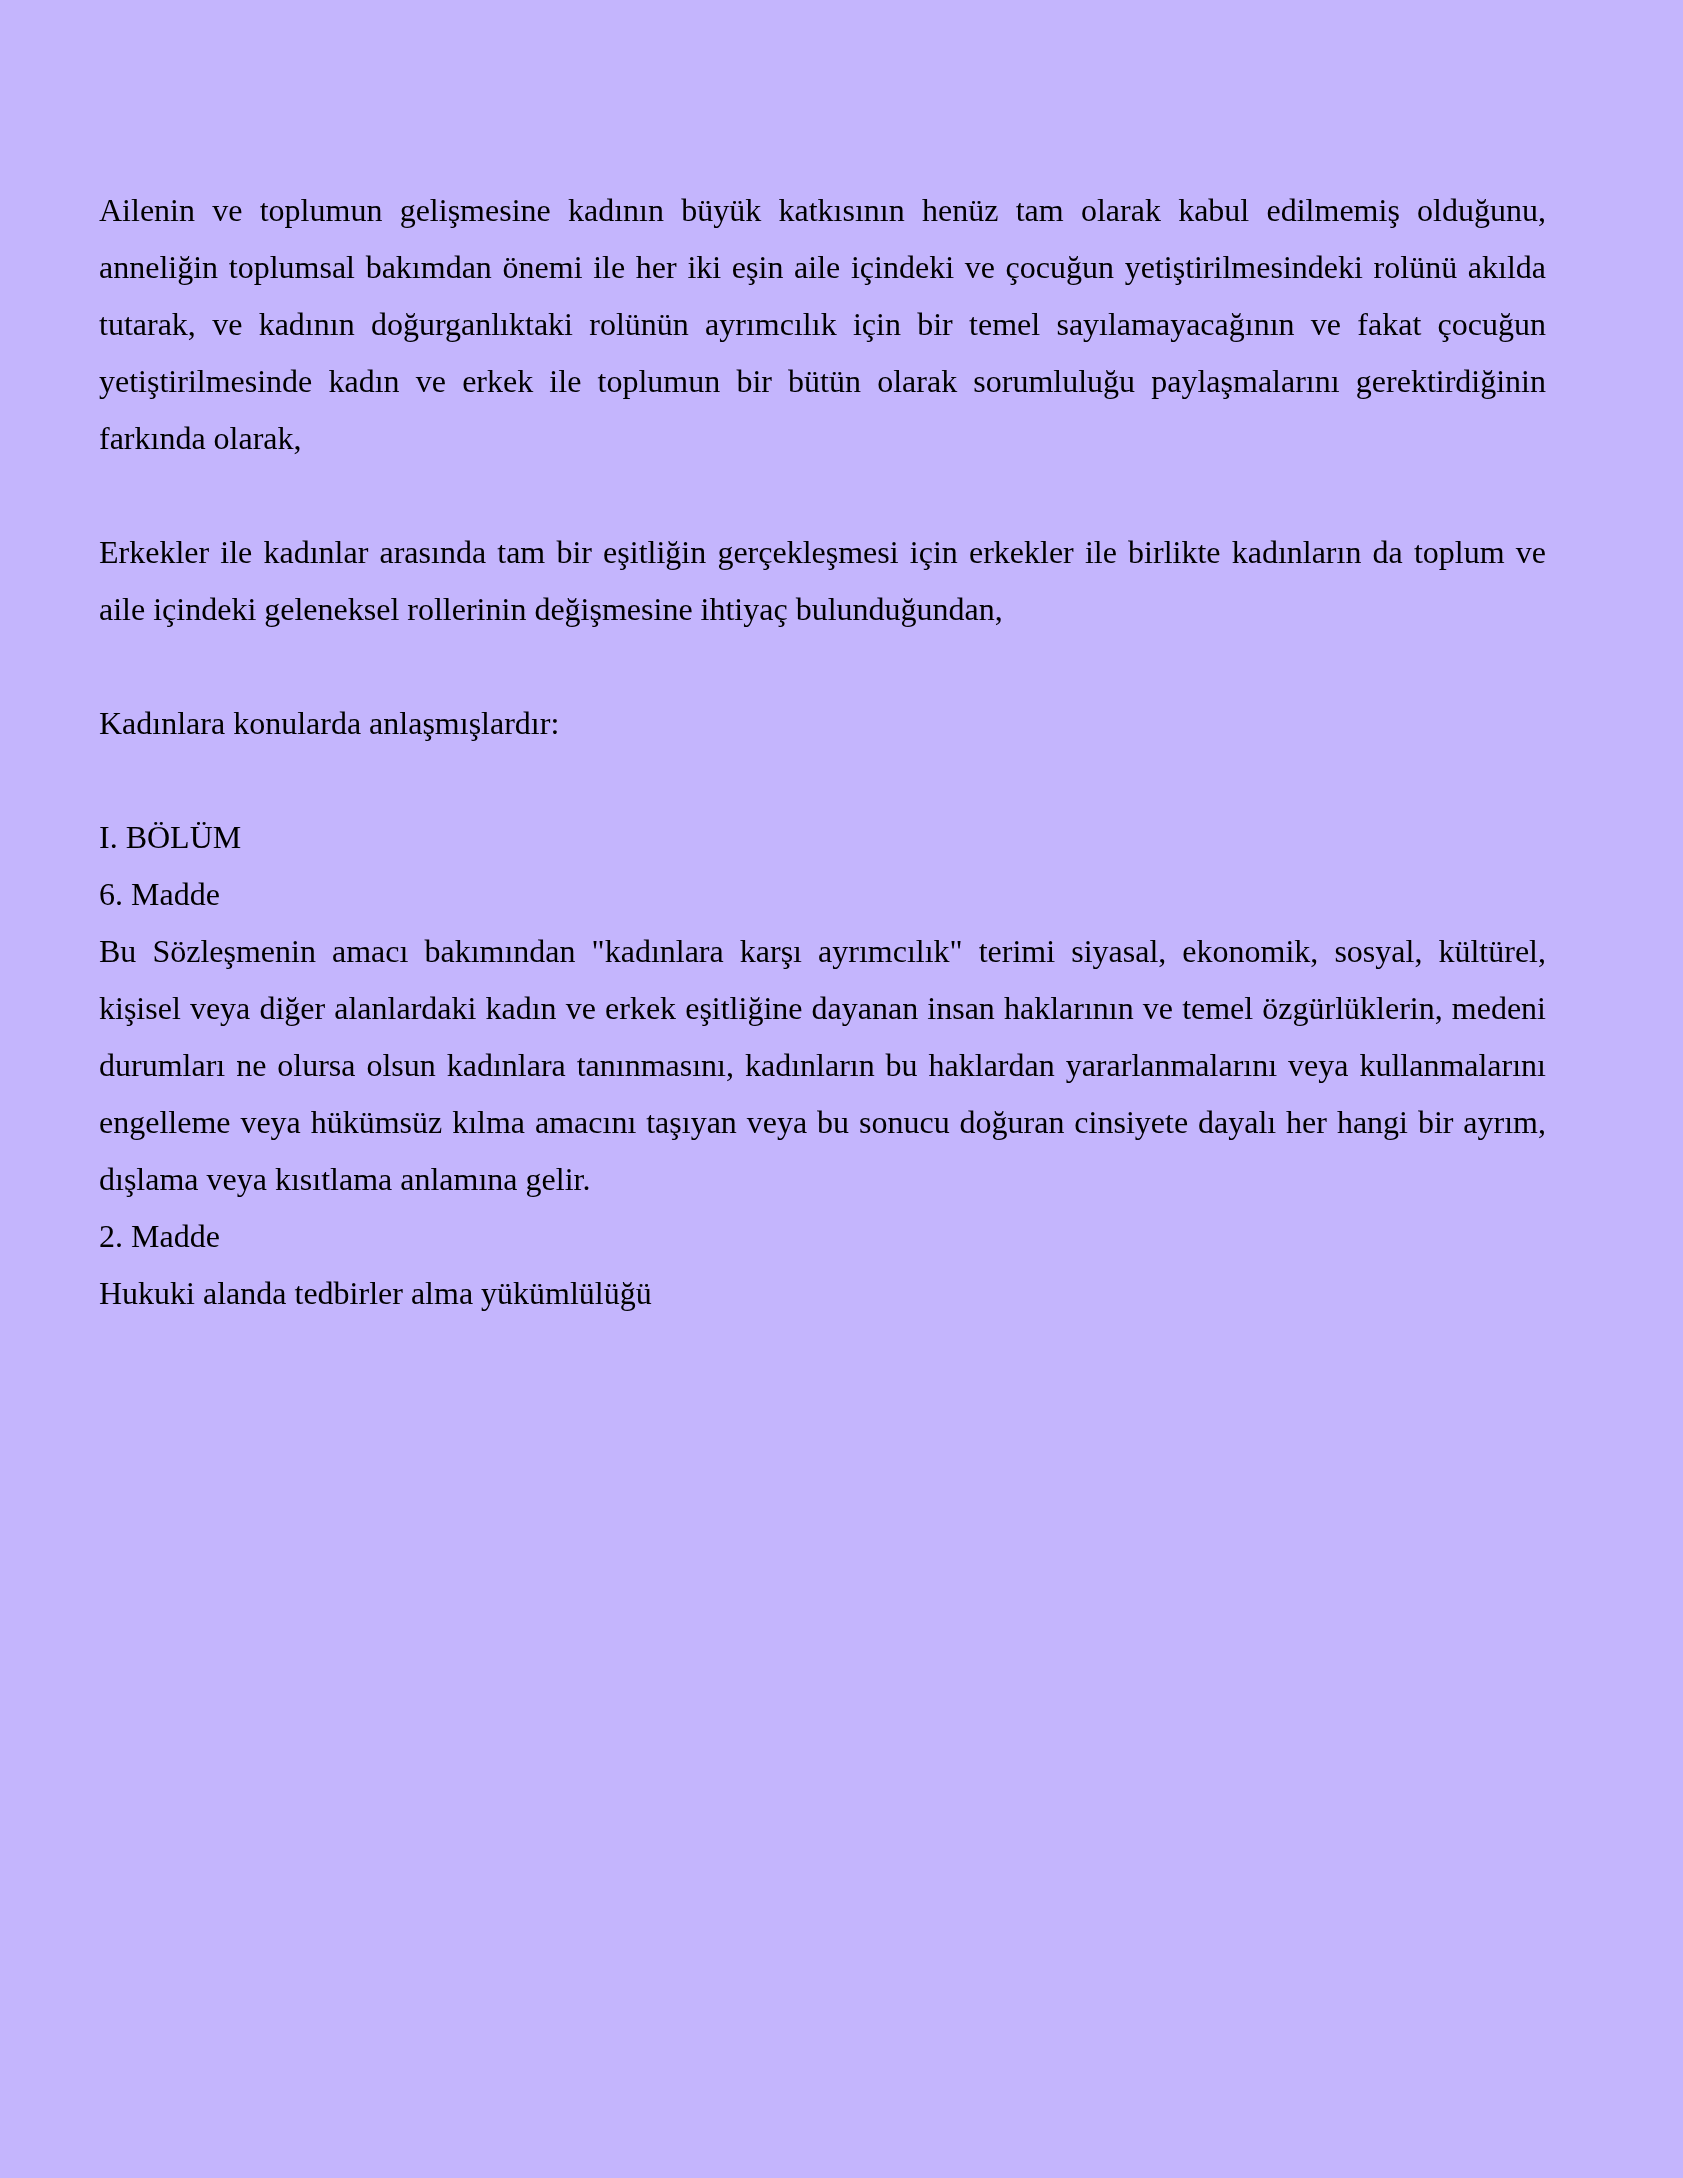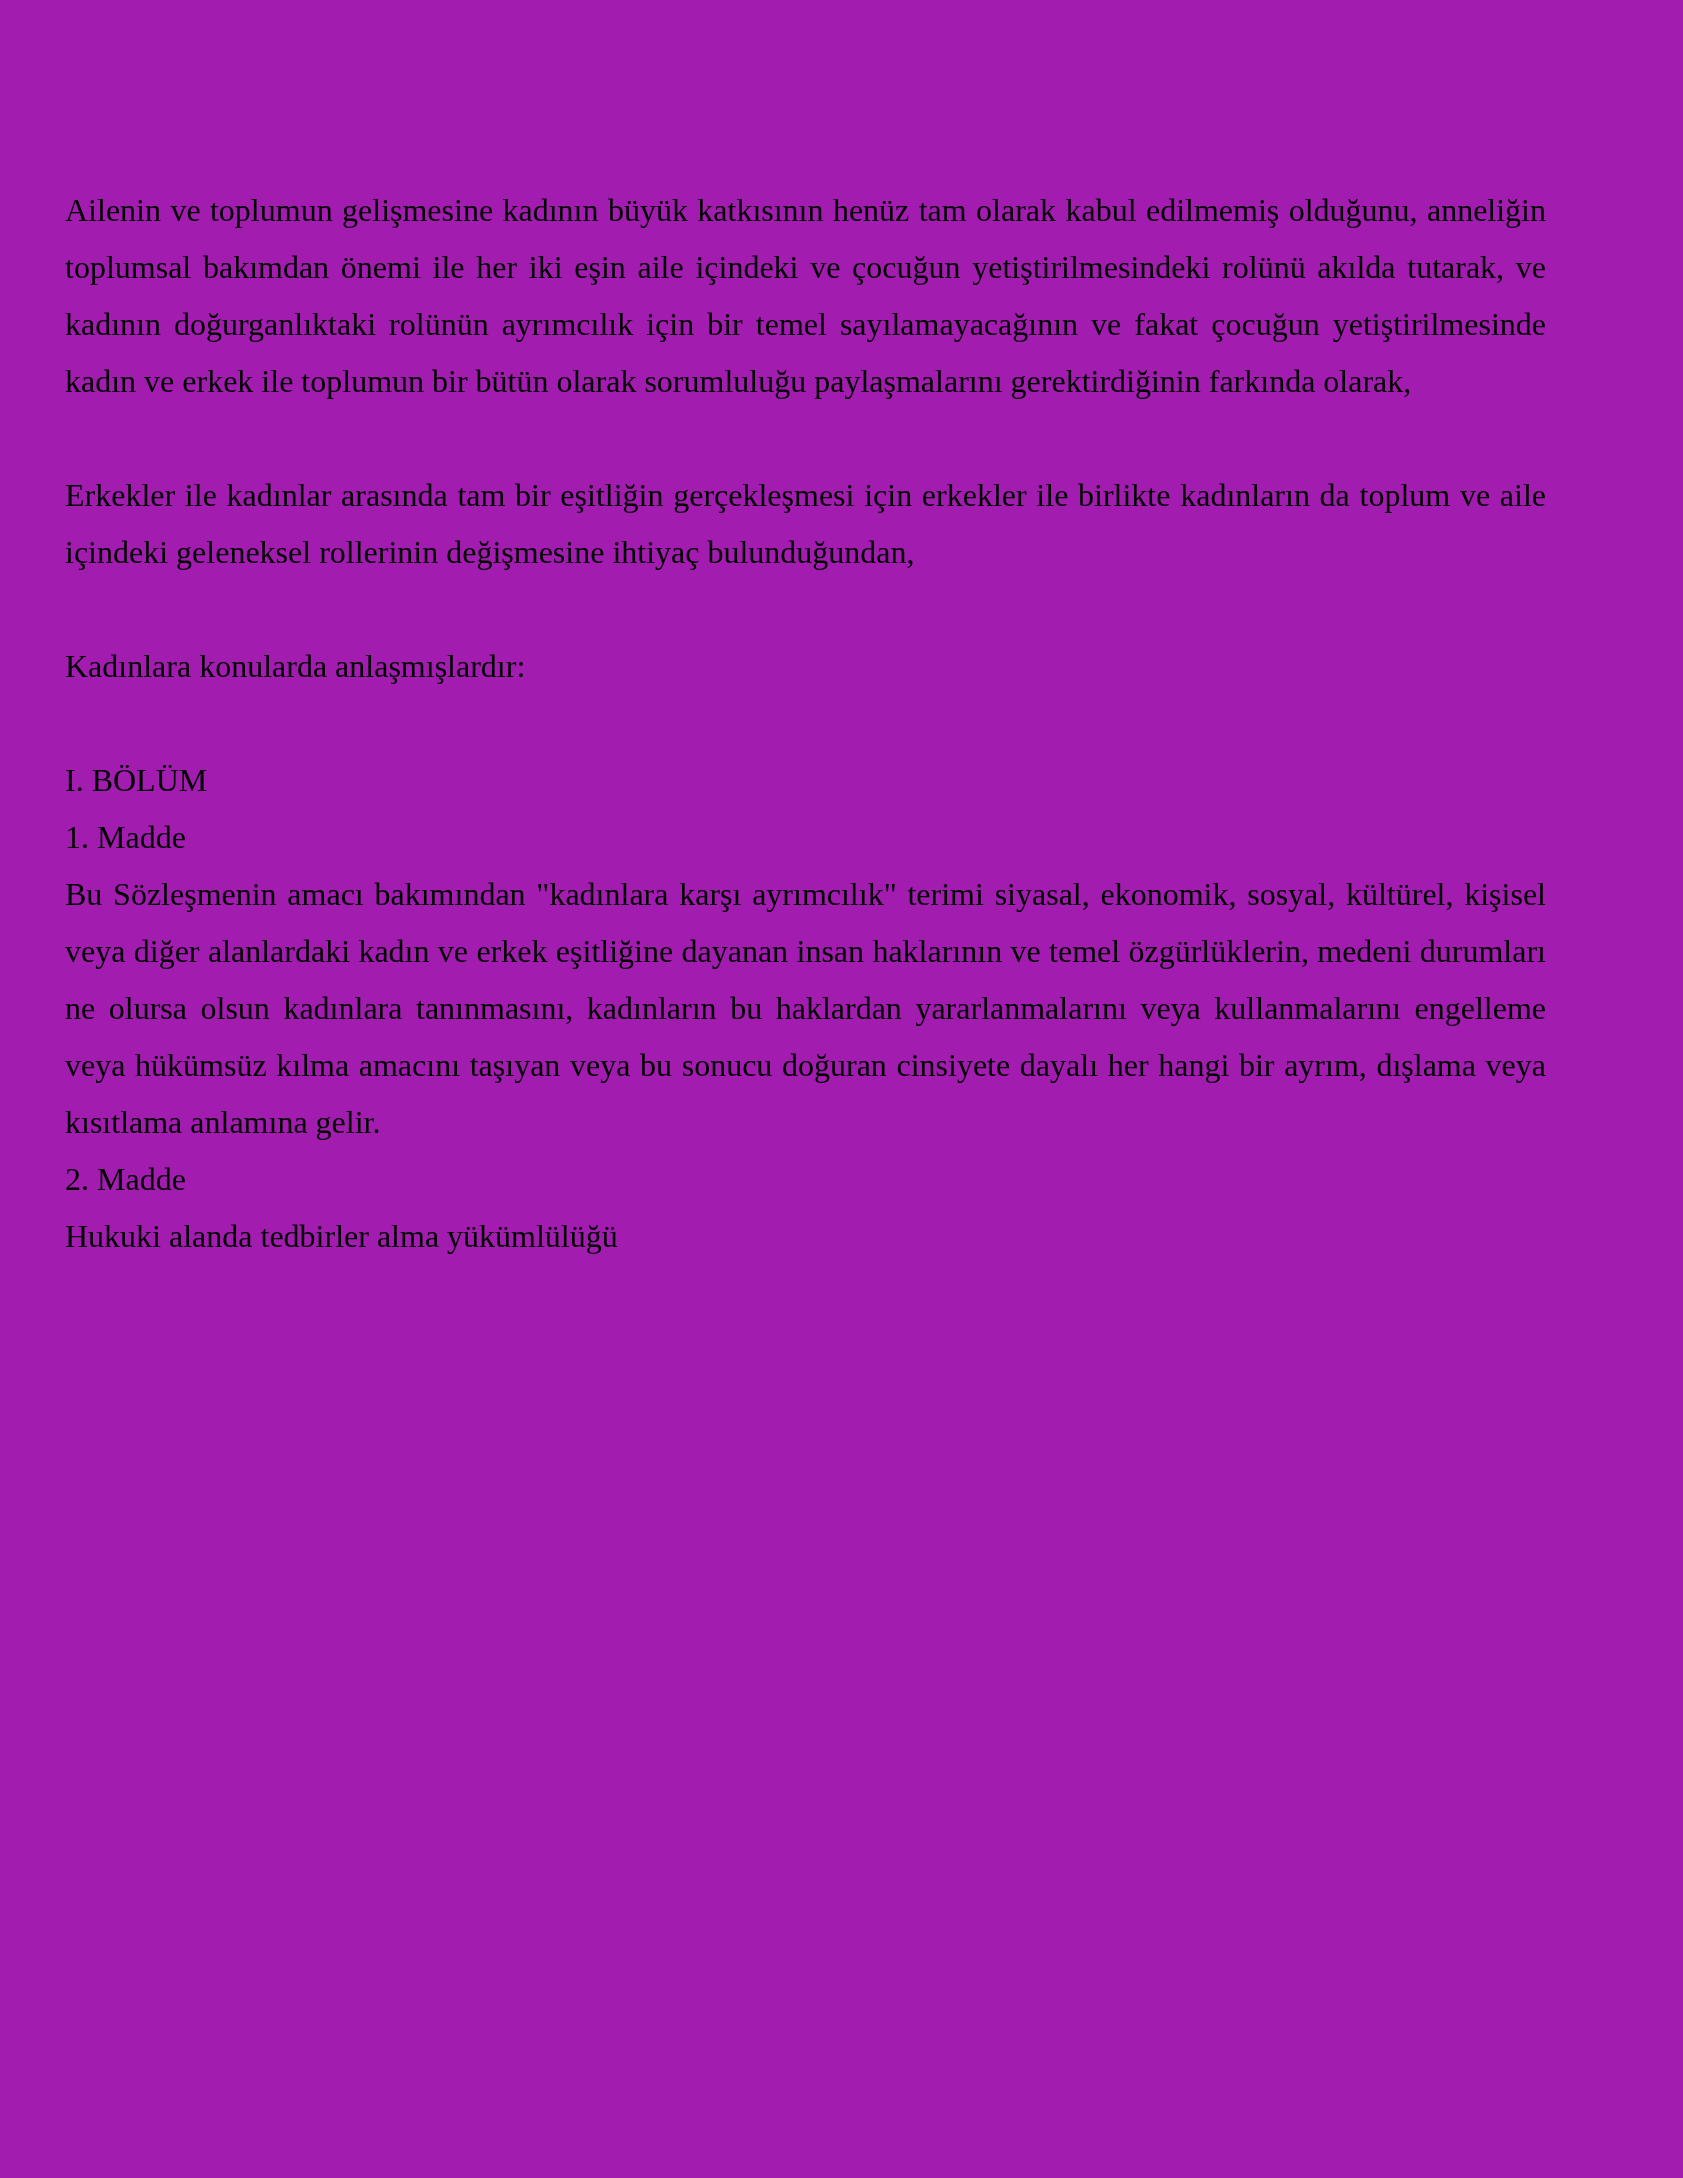--- a/index.html
+++ b/index.html
@@ -10,22 +10,22 @@
   body {
     width: 1683px;
     height: 2178px;
     position: relative;
     overflow: hidden;
   }
   .page {
     box-sizing: border-box;
     width: 1683px;
     height: 2178px;
-    padding: 182px 137px 0 65px;
-    background: #a21caf;
+    padding: 182px 137px 0 99px;
+    background: #c4b5fd;
     color: #000000;
     font-family: "Liberation Serif", "DejaVu Serif", serif;
     font-size: 32px;
     line-height: 57px;
     font-weight: 400;
   }
   .doc-block {
     text-align: justify;
     text-justify: inter-word;
     margin: 0;
@@ -41,21 +41,21 @@
 
   <p class="doc-block gap-after">Ailenin ve toplumun gelişmesine kadının büyük katkısının henüz tam olarak kabul edilmemiş olduğunu, anneliğin toplumsal bakımdan önemi ile her iki eşin aile içindeki ve çocuğun yetiştirilmesindeki rolünü akılda tutarak, ve kadının doğurganlıktaki rolünün ayrımcılık için bir temel sayılamayacağının ve fakat çocuğun yetiştirilmesinde kadın ve erkek ile toplumun bir bütün olarak sorumluluğu paylaşmalarını gerektirdiğinin farkında olarak,</p>
 
   <p class="doc-block gap-after">Erkekler ile kadınlar arasında tam bir eşitliğin gerçekleşmesi için erkekler ile birlikte kadınların da toplum ve aile içindeki geleneksel rollerinin değişmesine ihtiyaç bulunduğundan,</p>
 
 
   <p class="doc-block gap-after">Kadınlara konularda anlaşmışlardır:</p>
 
   <p class="doc-block">I. BÖLÜM</p>
 
-  <p class="doc-block">1. Madde</p>
+  <p class="doc-block">6. Madde</p>
 
 
   <p class="doc-block">Bu Sözleşmenin amacı bakımından "kadınlara karşı ayrımcılık" terimi siyasal, ekonomik, sosyal, kültürel, kişisel veya diğer alanlardaki kadın ve erkek eşitliğine dayanan insan haklarının ve temel özgürlüklerin, medeni durumları ne olursa olsun kadınlara tanınmasını, kadınların bu haklardan yararlanmalarını veya kullanmalarını engelleme veya hükümsüz kılma amacını taşıyan veya bu sonucu doğuran cinsiyete dayalı her hangi bir ayrım, dışlama veya kısıtlama anlamına gelir.</p>
 
   <p class="doc-block">2. Madde</p>
 
   <p class="doc-block">Hukuki alanda tedbirler alma yükümlülüğü</p>
 
 
 </div>

